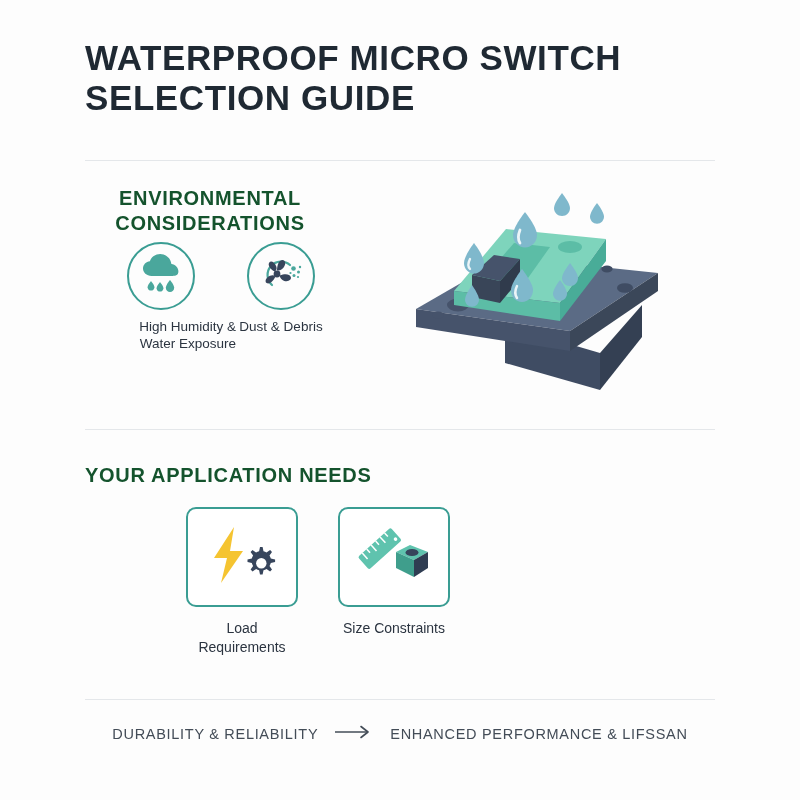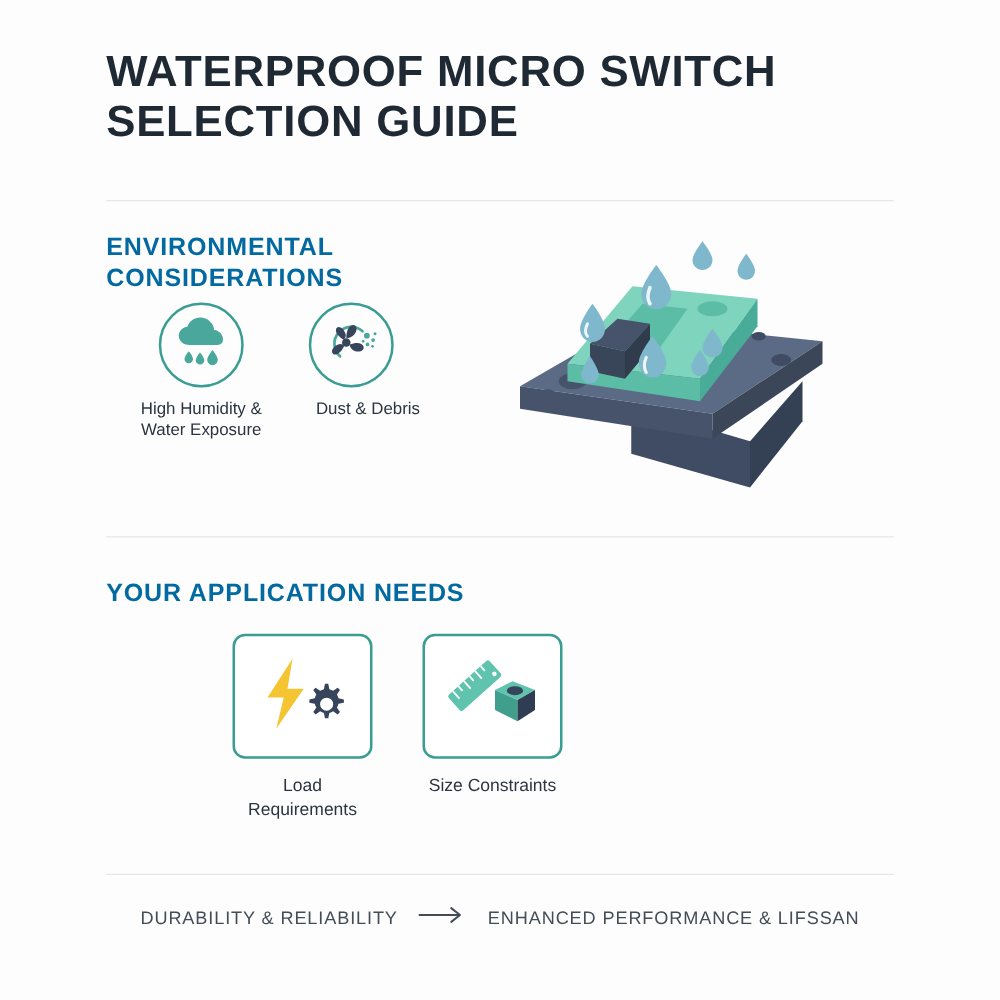--- a/index.html
+++ b/index.html
@@ -51,21 +51,22 @@
   .divider.d2 { top: 429px; }
   .divider.d3 { top: 699px; }
 
   
   .section-heading {
     position: absolute;
     font-size: 20px;
     font-weight: bold;
     letter-spacing: 0.7px;
     line-height: 25px;
-    color: #0369a1;
+    color: #14532d;
+    text-align: center;
   }
   .heading-env { left: 85px; top: 186px; width: 250px; }
   .heading-app { left: 85px; top: 463px; }
 
   
   .env-item {
     position: absolute;
     text-align: center;
   }
   .env-item .ring {
@@ -79,22 +80,22 @@
     align-items: center;
     justify-content: center;
   }
   .env-label {
     margin-top: 8px;
     font-size: 13.5px;
     line-height: 17px;
     color: #2b3440;
     white-space: pre-line;
   }
-  .env-humidity { left: 86px; top: 242px; width: 150px; }
-  .env-dust { left: 226px; top: 242px; width: 110px; text-align: right; }
+  .env-humidity { left: 86px; top: 242px; width: 150px; text-align: right; }
+  .env-dust { left: 226px; top: 242px; width: 110px; }
 
   
   .ip-block {
     position: absolute;
     left: 140px;
     top: 358px;
     display: flex;
     align-items: center;
     gap: 10px;
   }

